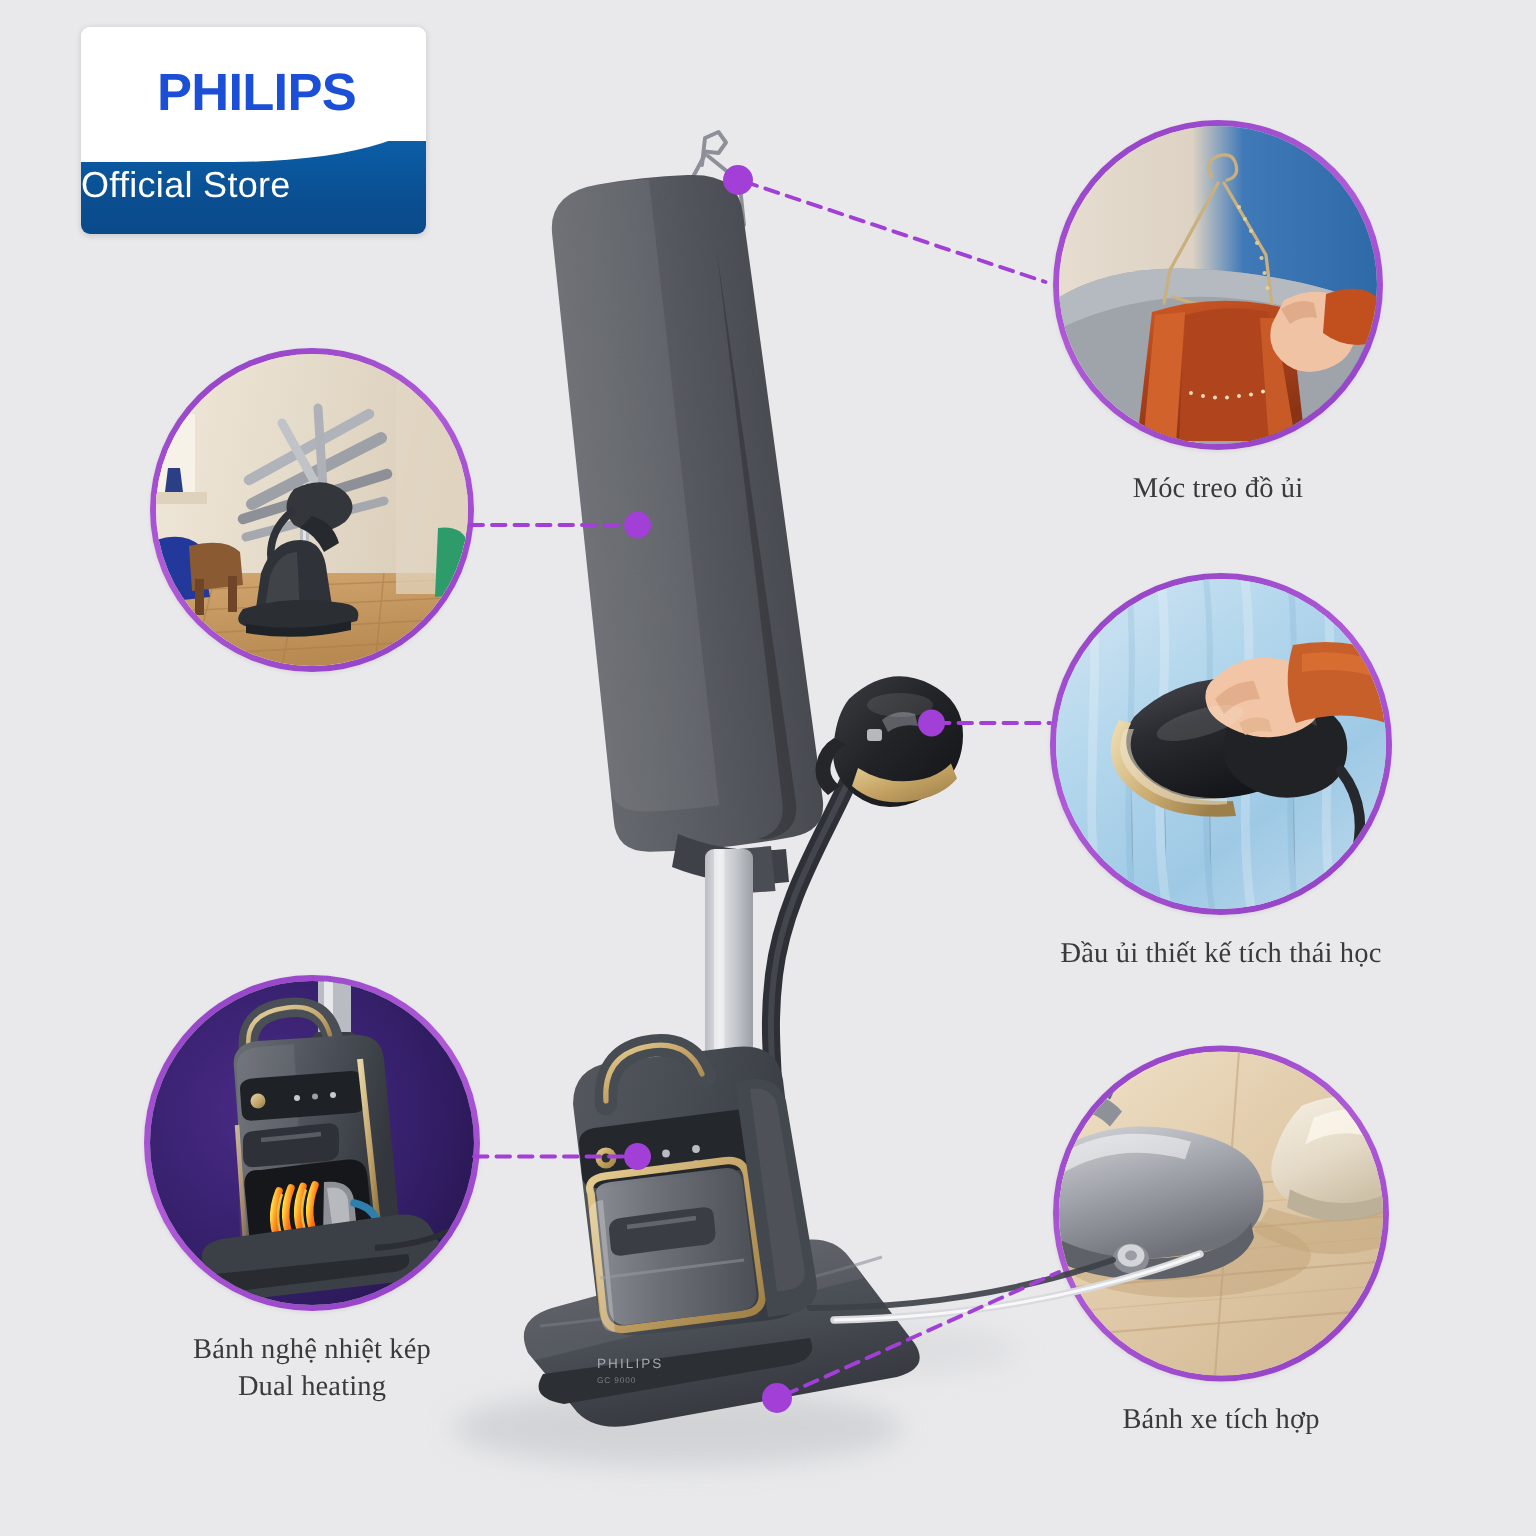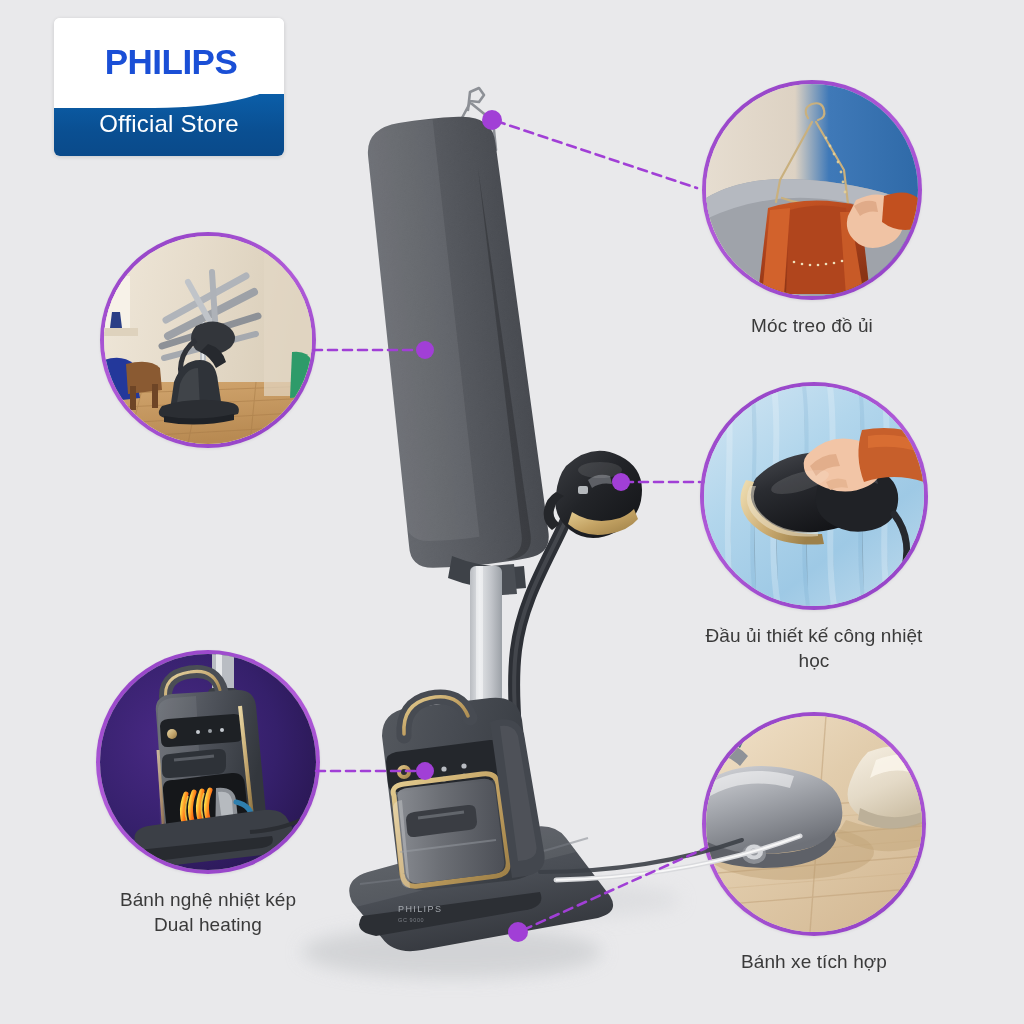--- a/index.html
+++ b/index.html
@@ -23,21 +23,21 @@
     background:#ffffff; display:flex; align-items:center; justify-content:center;
   }
   .brand-wordmark {
     color:#1a4fd6; font-weight:bold; font-size:35px; letter-spacing:-0.5px;
     font-family:"Liberation Sans", sans-serif; line-height:1;
     padding-left:4px;
   }
   .brand-bottom {
     position:absolute; left:0; right:0; bottom:0; height:62px;
     background:linear-gradient(180deg,#0b5ea8 0%,#0a4f92 60%,#0a4a8a 100%);
-    display:flex; align-items:center; justify-content:center;
+    display:flex; align-items:center; justify-content:flex-start;
   }
   .brand-curve {
     position:absolute; left:0; right:0; top:56px; height:34px;
     background:#ffffff;
     border-bottom-right-radius:130px 34px;
     z-index:2;
   }
   .brand-sub {
     position:relative; z-index:3;
     color:#ffffff; font-size:24px; font-weight:400; letter-spacing:.2px;
@@ -53,20 +53,21 @@
     box-shadow:0 1px 3px rgba(0,0,0,.07);
   }
   .circle-img {
     width:100%; height:100%; border-radius:50%; overflow:hidden; position:relative;
     background:#ddd;
   }
   .callout-label {
     margin-top:14px; text-align:center;
     color:#3a3a3a; font-size:19px; line-height:1.3; white-space:pre-line;
     letter-spacing:.1px;
+    font-family:Liberation Serif, serif;
   }
 
   
   .leader { position:absolute; z-index:5; pointer-events:none; }
   .dot {
     position:absolute; border-radius:50%;
     background:#a13fd6; z-index:6;
   }
 
   
@@ -432,21 +433,21 @@
 
         <path d="M158 44 q34 -6 62 6 l0 46 q-30 -10 -60 0 q-10 -26 -2 -52 Z" fill="#c75f2b"></path>
         <path d="M164 50 q28 -4 52 6 l0 10 q-26 -8 -52 -4 Z" fill="#e07336" opacity=".7"></path>
 
         <path d="M190 128 C 204 146, 206 168, 198 190" stroke="#26282d" stroke-width="7" fill="none" stroke-linecap="round"></path>
 
         <ellipse cx="96" cy="96" rx="30" ry="9" fill="#ffffff" opacity=".12" transform="rotate(-16 96 96)"></ellipse>
       </svg>
     </div>
   </div>
-  <div class="callout-label">Đầu ủi thiết kế công nhiệt học</div>
+  <div class="callout-label">Đầu ủi thiết kế tích thái học</div>
 </div>
 
 <div class="callout" style="left:96px; top:650px; width:224px;">
   <div class="circle-wrap" style="width:224px; height:224px;">
     <div class="circle-img">
       <svg width="216" height="216" viewBox="0 0 216 216">
         <defs>
           <radialGradient id="d-bg" cx="0.35" cy="0.4" r="0.85">
             <stop offset="0%" stop-color="#4a2a86"></stop>
             <stop offset="55%" stop-color="#35206b"></stop>
@@ -516,21 +517,21 @@
         <path d="M38 196 q-4 10 10 12 l114 -14 q14 -2 10 -12 Z" fill="#282b30"></path>
 
         <path d="M150 178 C 178 176, 196 170, 212 160" stroke="#2b2e33" stroke-width="4" fill="none"></path>
       </svg>
     </div>
   </div>
   <div class="callout-label">Bánh nghệ nhiệt kép
 Dual heating</div>
 </div>
 
-<div class="callout" style="left:702px; top:712px; width:224px;">
+<div class="callout" style="left:702px; top:697px; width:224px;">
   <div class="circle-wrap" style="width:224px; height:224px;">
     <div class="circle-img">
       <svg width="216" height="216" viewBox="0 0 216 216">
         <defs>
           <linearGradient id="w-floor" x1="0.1" y1="0" x2="0.9" y2="1">
             <stop offset="0%" stop-color="#efdfc6"></stop>
             <stop offset="40%" stop-color="#e2cdad"></stop>
             <stop offset="100%" stop-color="#d3b893"></stop>
           </linearGradient>
           <linearGradient id="w-base" x1="0" y1="0" x2="0.5" y2="1">

